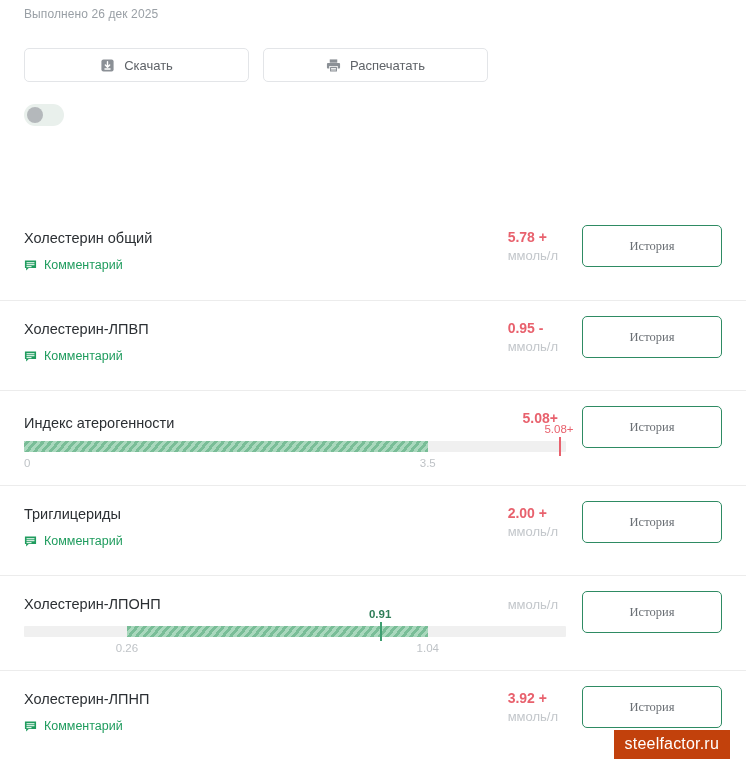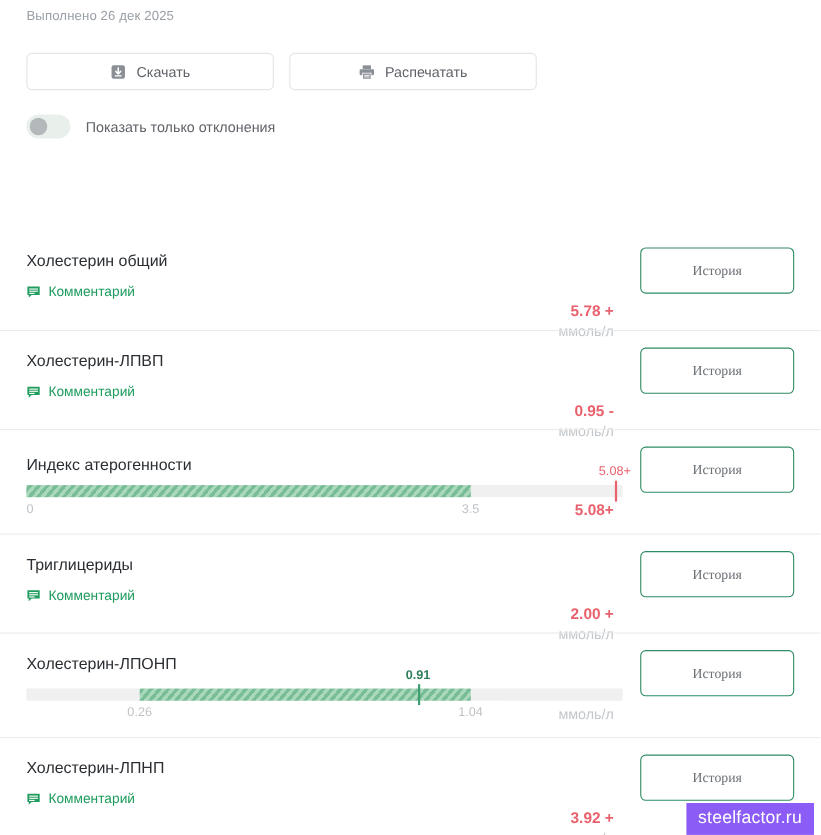--- a/index.html
+++ b/index.html
@@ -175,22 +175,20 @@
   .icon-comment {
     width: 13px;
     height: 13px;
     display: inline-flex;
     flex: 0 0 auto;
   }
 
   .value-block {
     position: absolute;
     right: 188px;
-    text-align: right;
-    margin-top: 45px;
   }
   .value-main {
     font-size: 14px;
     font-weight: bold;
     color: #e8616d;
     white-space: nowrap;
     line-height: 18px;
   }
   .value-unit {
     font-size: 13px;
@@ -266,23 +264,23 @@
   .range-tick {
     position: absolute;
     font-size: 11.5px;
     color: #bfc3c7;
     white-space: nowrap;
   }
 
   
   .watermark {
     position: absolute;
-    right: 6px;
+    right: 16px;
     bottom: 0;
-    background: #8b5cf6;
+    background: #c2410c;
     padding: 5px 11px 6px 11px;
     display: flex;
     align-items: center;
     justify-content: flex-start;
   }
   .watermark-text {
     font-size: 16px;
     color: #ffffff;
     letter-spacing: 0.2px;
     white-space: nowrap;
@@ -318,21 +316,20 @@
         </svg>
       </span>
       <span class="btn-label">Распечатать</span>
     </div>
   </div>
 
   <div class="toggle-row">
     <div class="toggle">
       <div class="knob"></div>
     </div>
-    <div class="toggle-label">Показать только отклонения</div>
   </div>
 
 
   <div class="results">
       <div class="result-row" style="height: 90px;">
         <div class="row-inner">
           <div class="row-title" style="top: 20px;">Холестерин общий</div>
           <div class="comment-link" style="top: 48px;">
             <span class="icon-comment">
               <svg width="13" height="13" viewBox="0 0 14 14">

